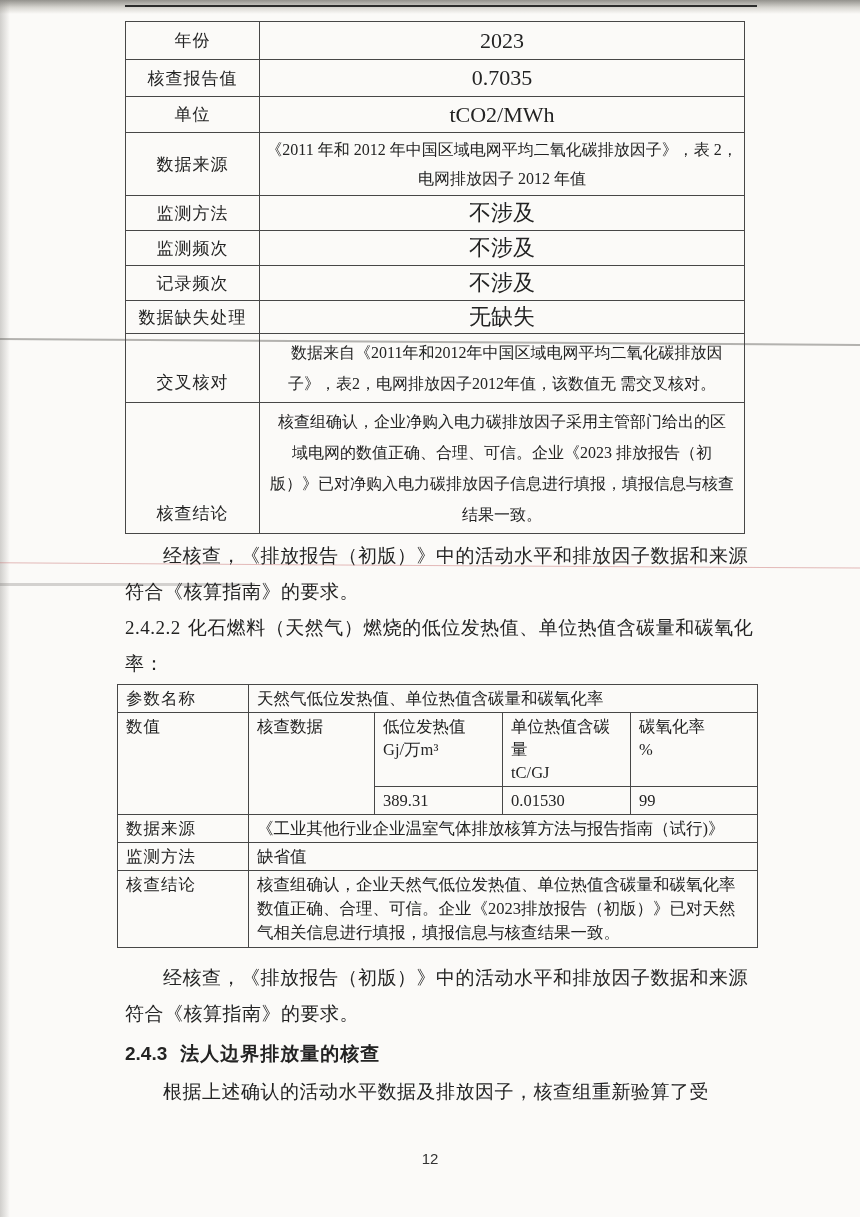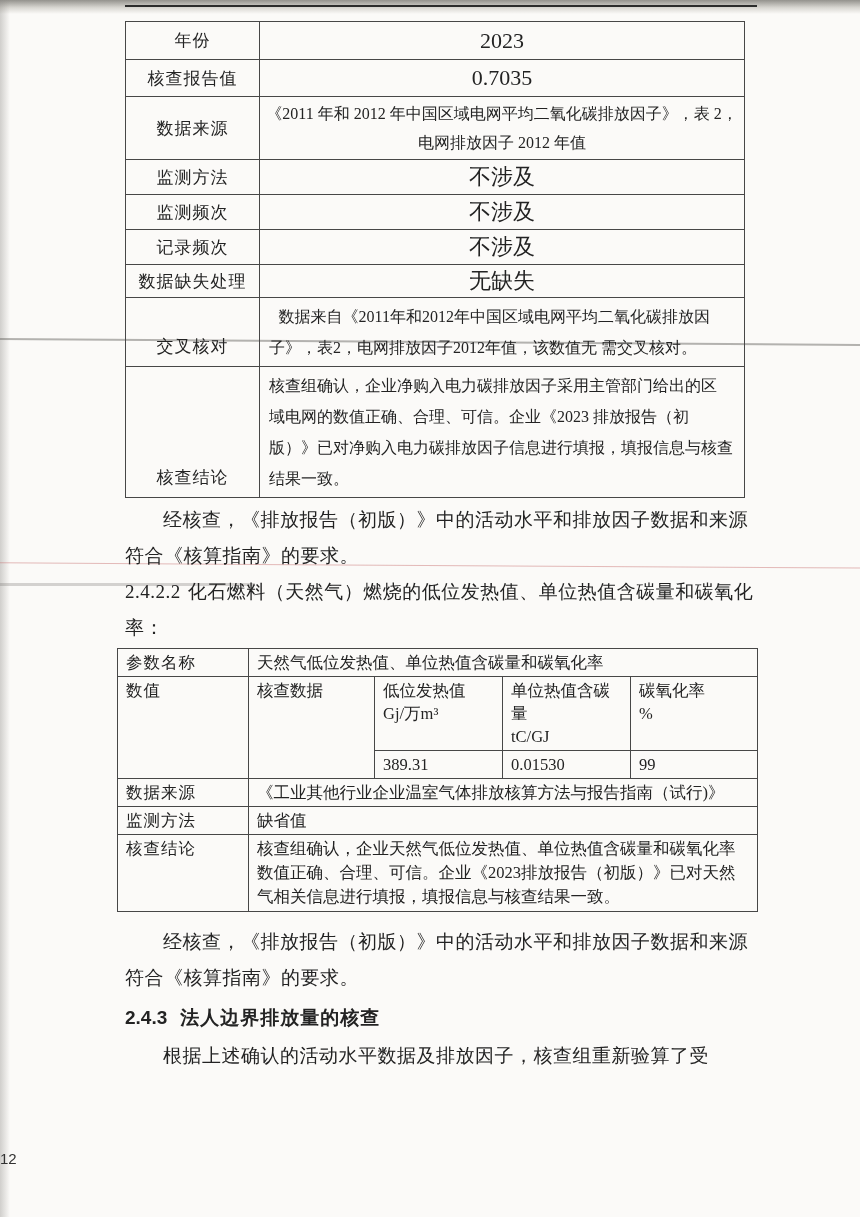--- a/index.html
+++ b/index.html
@@ -25,21 +25,21 @@
   .header-title{margin-top:78px;text-align:center;font-size:16px;letter-spacing:1px;line-height:22px;}
   .rule{margin-top:5px;border-bottom:2px solid #2c2c2c;}
   .sec-title{margin-top:6px;font-size:20px;line-height:28px;letter-spacing:0.5px;}
   .sec-title .num{margin-right:6px;}
   
   #t1{margin-top:14px;border-collapse:collapse;width:620px;table-layout:fixed;padding-left:38px;}
   #t1 td{border:1.5px solid #474747;vertical-align:middle;}
   #t1 .lbl{width:131px;text-align:center;font-size:17px;letter-spacing:1px;}
   #t1 .val{text-align:center;font-size:22px;}
   #t1 .val-src{text-align:center;font-size:16px;line-height:29px;padding:2px 6px;}
-  #t1 .val-long{text-align:left;font-size:16px;line-height:31px;padding:3px 9px;}
+  #t1 .val-long{text-align:center;font-size:16px;line-height:31px;padding:3px 9px;}
   #t1 .indent{text-indent:0.6em;}
   #t1 tr.bl .lbl{vertical-align:bottom;padding-bottom:8px;}
   #t1 tr.r0{height:38px;} #t1 tr.r1{height:37px;} #t1 tr.r2{height:36px;}
   #t1 tr.r3{height:62px;} #t1 tr.r4{height:35px;} #t1 tr.r5{height:35px;}
   #t1 tr.r6{height:35px;} #t1 tr.r7{height:28px;} #t1 tr.r8{height:60px;}
   #t1 tr.r9{height:66px;}
   
   #t2{margin-top:2px;margin-left:-8px;border-collapse:collapse;width:640px;table-layout:fixed;font-size:16.5px;}
   #t2 td{border:1.5px solid #474747;padding:2px 8px;vertical-align:top;text-align:left;line-height:23px;}
   #t2 .lbl{letter-spacing:1px;margin-top:16px;}
@@ -49,21 +49,21 @@
   
   .para{margin:0;font-size:19px;letter-spacing:0.5px;line-height:36px;text-indent:2em;}
   .para1{margin-top:4px;}
   .sec-title2{margin-top:0;font-size:19px;letter-spacing:0.5px;line-height:36px;}
   .sec-title2 .num{margin-right:7px;}
   .para2{margin-top:12px;}
   .h243{margin-top:8px;font-family:"Liberation Sans","DejaVu Sans",sans-serif;
     font-weight:bold;font-size:19px;line-height:28px;letter-spacing:1px;}
   .h243 .num{margin-right:13px;letter-spacing:0;}
   .para3{margin-top:6px;}
-  .page-number{position:absolute;top:1150px;left:0;width:860px;
+  .page-number{position:absolute;top:1150px;left:0;width:860px;text-align:center;
     font-family:"Liberation Sans","DejaVu Sans",sans-serif;font-size:15px;color:#333;}
 </style>
 </head>
 <body>
 
 <div class="scan-top"></div>
 <div class="scan-left"></div>
 <div class="fold1"></div>
 <div class="fold2"></div>
 <div class="smudge"></div>
@@ -75,20 +75,24 @@
 
   <table id="t1">
     <tbody>
       <tr class="r0">
         <td class="lbl">年份</td>
         <td class="val">2023</td>
       </tr>
       <tr class="r1">
         <td class="lbl">核查报告值</td>
         <td class="val">0.7035</td>
+      </tr>
+      <tr class="r2">
+        <td class="lbl">单位</td>
+        <td class="val">tCO2/MWh</td>
       </tr>
       <tr class="r3">
         <td class="lbl">数据来源</td>
         <td class="val-src">《2011 年和 2012 年中国区域电网平均二氧化碳排放因子》，表 2，电网排放因子 2012 年值</td>
       </tr>
       <tr class="r4">
         <td class="lbl">监测方法</td>
         <td class="val">不涉及</td>
       </tr>
       <tr class="r5">

